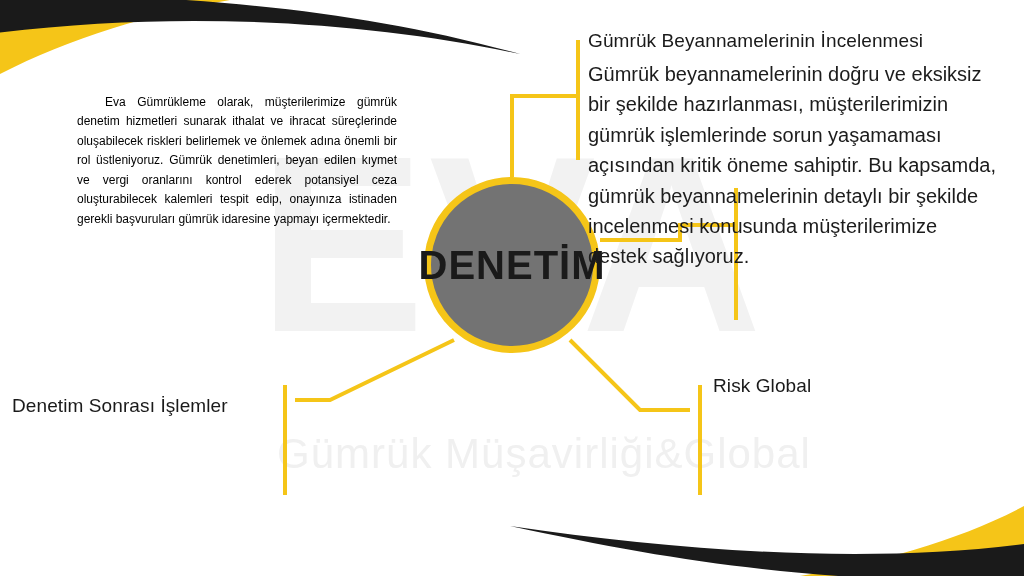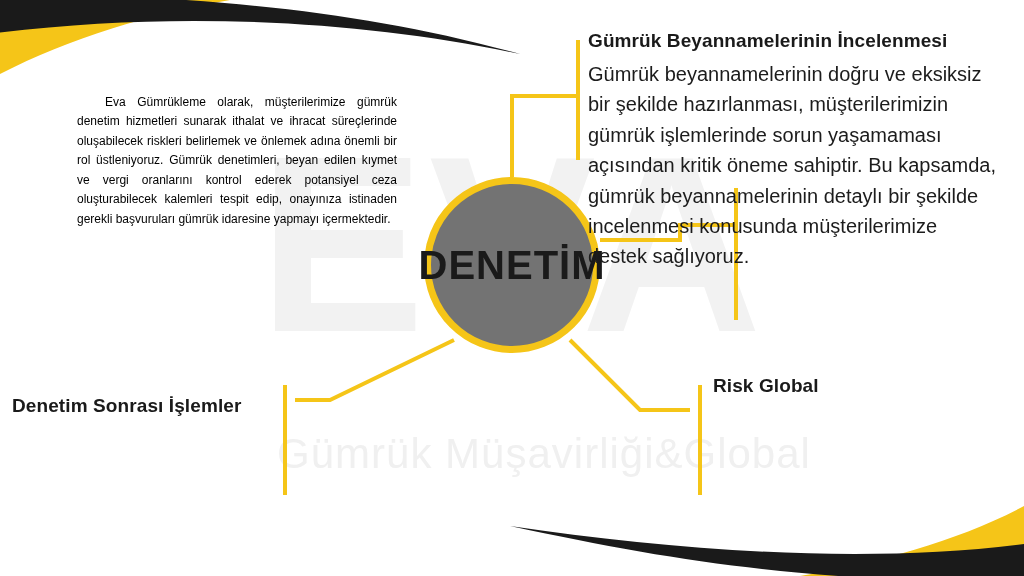--- a/index.html
+++ b/index.html
@@ -74,21 +74,21 @@
     font-weight: bold;
     color: #1a1a1a;
     letter-spacing: 1px;
   }
   .block {
     position: absolute;
   }
   .block h3 {
     margin: 0 0 7px 0;
     font-size: 19px;
-    font-weight: bold;
+    font-weight: normal;
     color: #1a1a1a;
     letter-spacing: 0.1px;
   }
   .block p {
     margin: 0;
     font-size: 20px;
     line-height: 1.52;
     color: #1c1c1c;
   }
   .intro {

